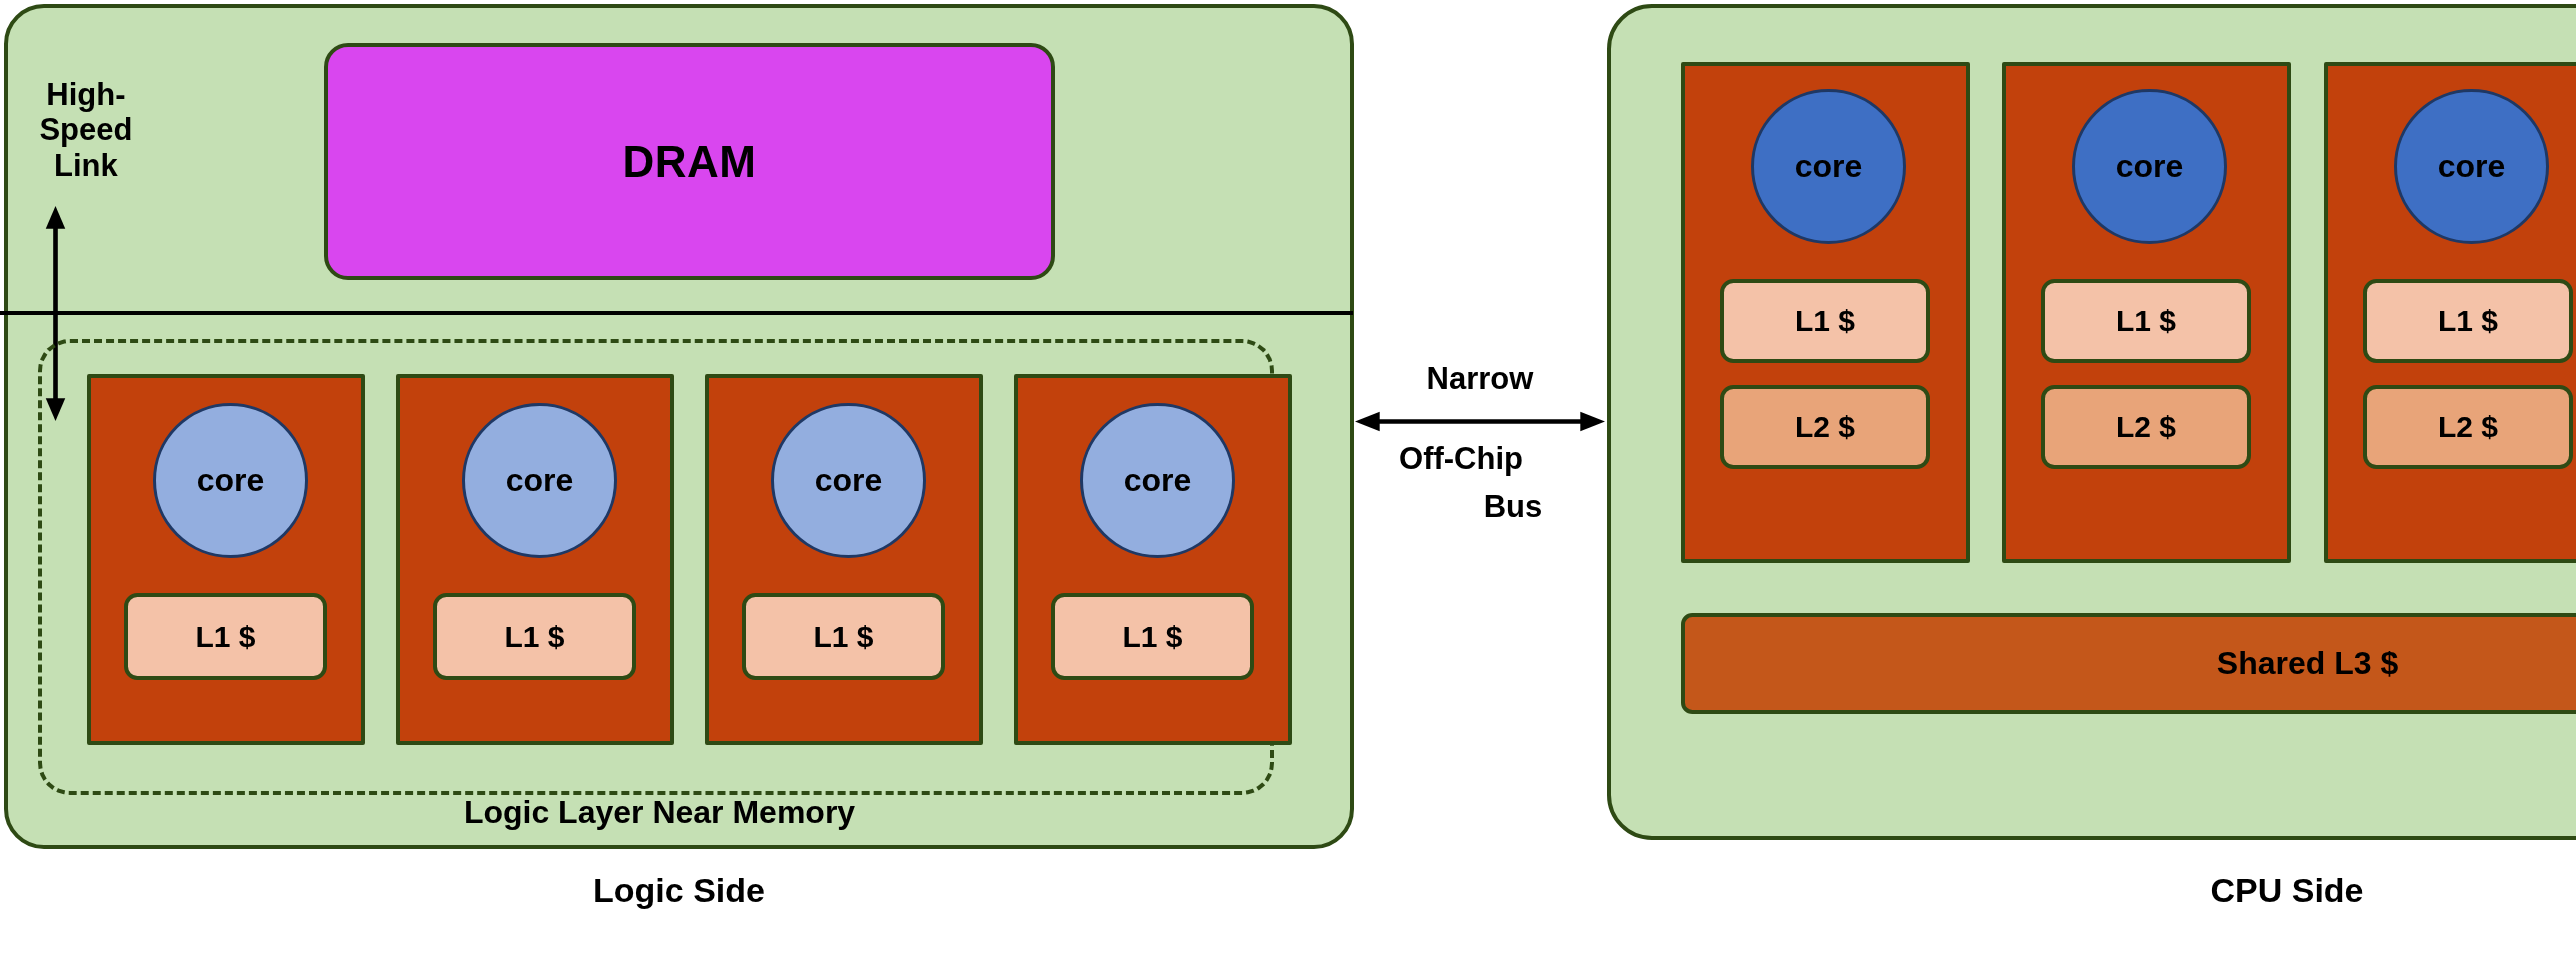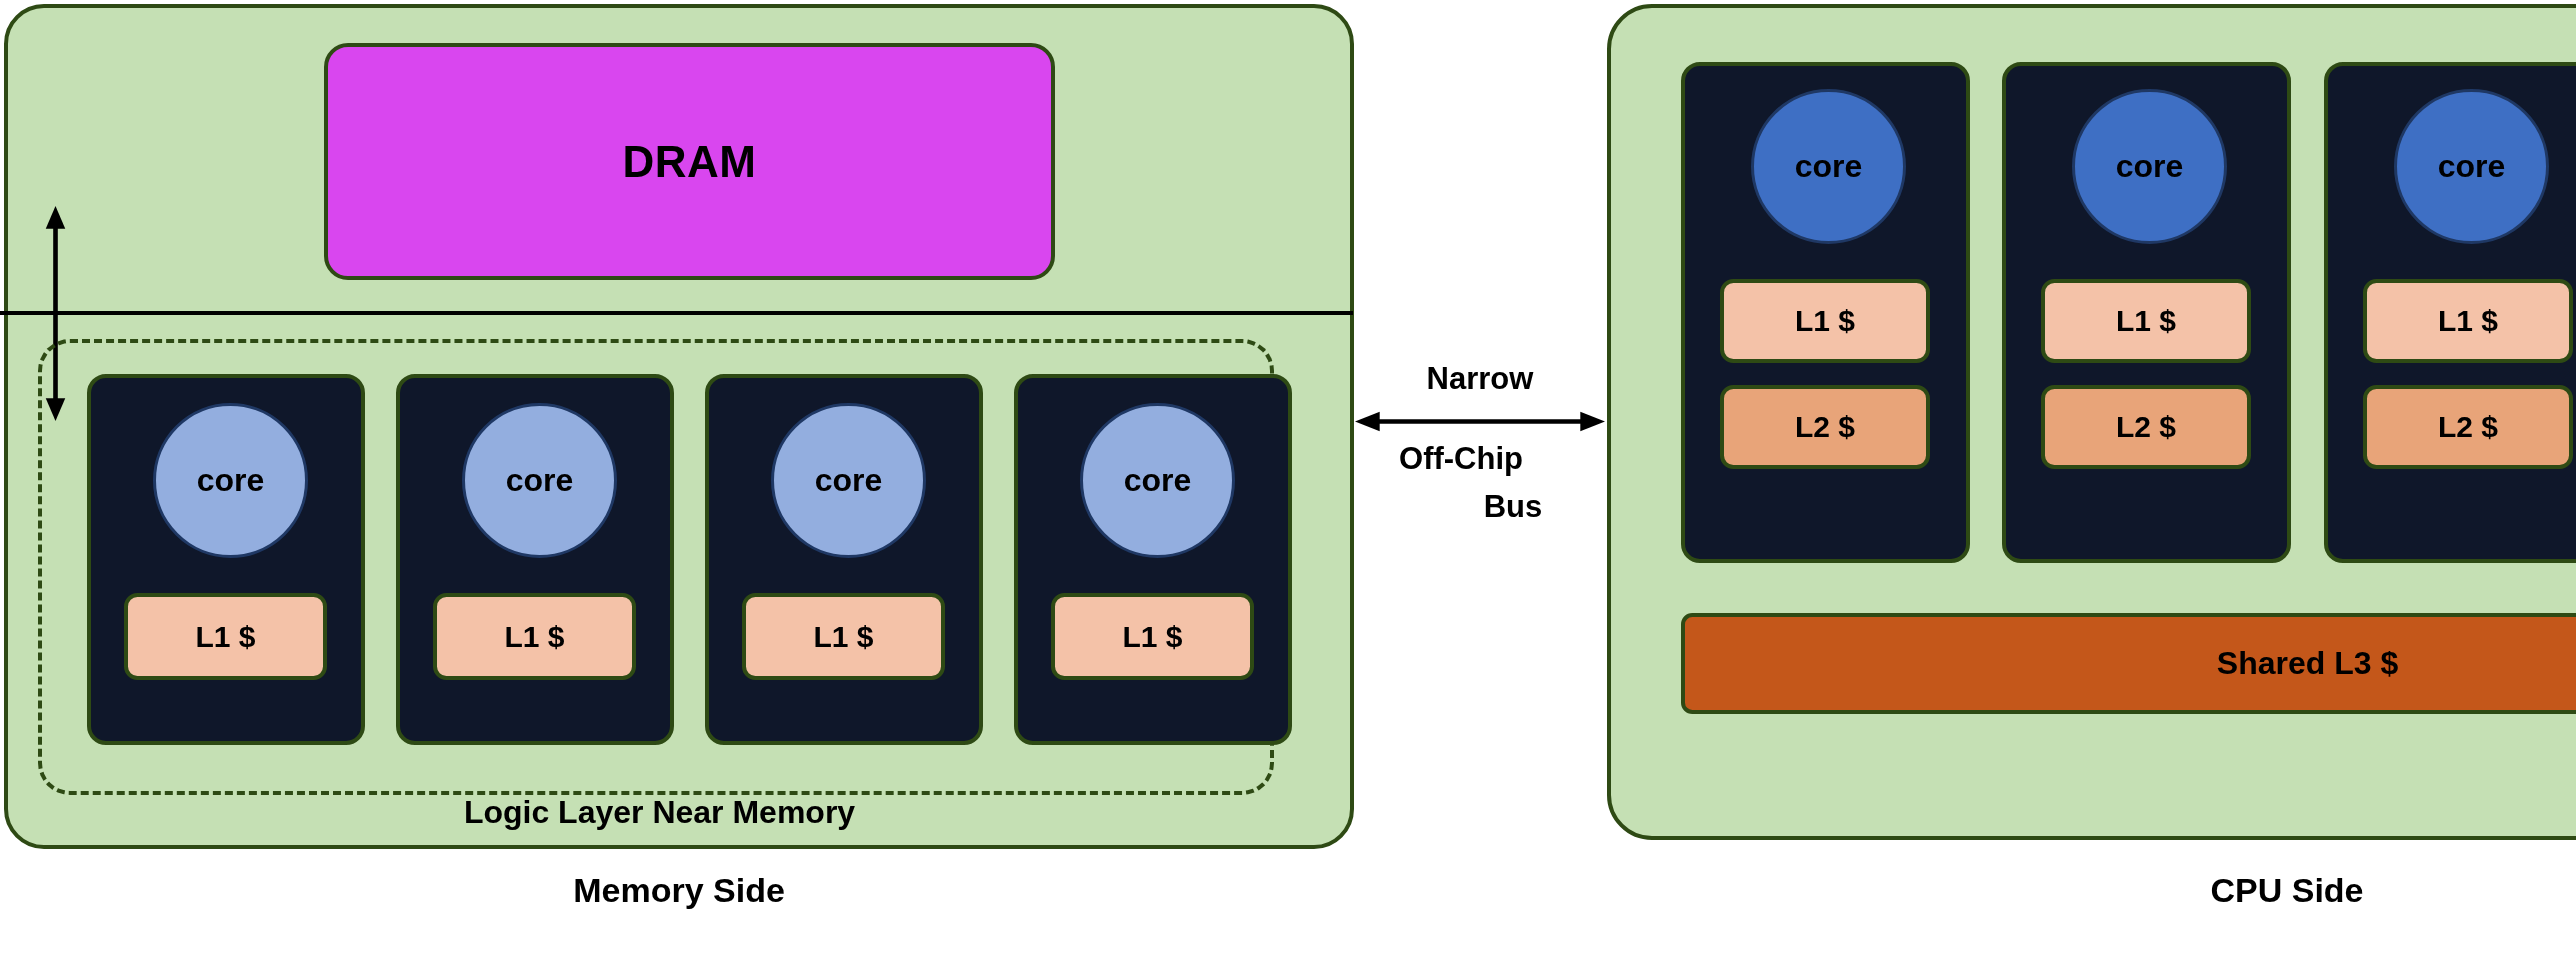--- a/index.html
+++ b/index.html
@@ -51,23 +51,23 @@
   
   .logic-dashed {
     border: 4.6px dashed #2E4A14;
     border-radius: 32px;
     background: transparent;
     pointer-events: none;
   }
 
   
   .core-tile {
-    background: #0f172a;
-    border: 4.6px solid #2E4A14;
-    border-radius: 19px;
+    background: #c2410c;
+    border: 4.6px solid #2E4A14;
+    border-radius: 2px;
   }
 
   
   .core-circle {
     border-radius: 50%;
     display: flex;
     align-items: center;
     justify-content: center;
     font-size: 32px;
     font-weight: bold;
@@ -132,20 +132,23 @@
 <body>
 
 <div id="diagram-root">
 
   <div class="abs chip-package" style="left:4.1px; top:4.1px; width:1350px; height:845px;"></div>
 
   <div class="abs dram-block" style="left:324px; top:43px; width:731px; height:237px;">
     <span class="dram-label">DRAM</span>
   </div>
 
+  <div class="abs plain-label label-high-speed-link" style="left:14.4px; top:77px; width:143px;">High-
+Speed
+Link</div>
 
   <div class="abs" style="left:37px; top:206px; width:37px; height:215px;">
     <svg class="arrow-svg" width="37" height="215" viewBox="0 0 72 418" aria-hidden="true">
       <line x1="36" y1="24" x2="36" y2="394" stroke="#000000" stroke-width="9"></line>
       <polygon points="36,0 17,44 55,44" fill="#000000"></polygon>
       <polygon points="36,418 17,374 55,374" fill="#000000"></polygon>
     </svg>
   </div>
 
   <div class="abs hrule-black" style="left:0px; top:311px; width:1353px;"></div>
@@ -167,21 +170,21 @@
     <div class="abs cache-box l1" style="left:33px; top:215px; width:203px; height:87px;">L1 $</div>
   </div>
 
   <div class="abs core-tile" style="left:1014px; top:374px; width:278px; height:371px;">
     <div class="abs core-circle mem-core" style="left:62px; top:25px; width:155px; height:155px;">core</div>
     <div class="abs cache-box l1" style="left:33px; top:215px; width:203px; height:87px;">L1 $</div>
   </div>
 
   <div class="abs plain-label label-logic-layer" style="left:170px; top:794px; width:979px;">Logic Layer Near Memory</div>
 
-  <div class="abs plain-label label-side-caption" style="left:370px; top:871px; width:618px;">Memory Side</div>
+  <div class="abs plain-label label-side-caption" style="left:370px; top:871px; width:618px;">Logic Side</div>
 
   <div class="abs plain-label label-narrow-bus" style="left:1355px; top:361px; width:250px;">Narrow</div>
 
   <div class="abs" style="left:1355px; top:407px; width:250px; height:29px;">
     <svg class="arrow-svg" width="250" height="29" viewBox="0 0 486 56" aria-hidden="true">
       <line x1="26" y1="28" x2="460" y2="28" stroke="#000000" stroke-width="9"></line>
       <polygon points="0,28 48,9 48,47" fill="#000000"></polygon>
       <polygon points="486,28 438,9 438,47" fill="#000000"></polygon>
     </svg>
   </div>

